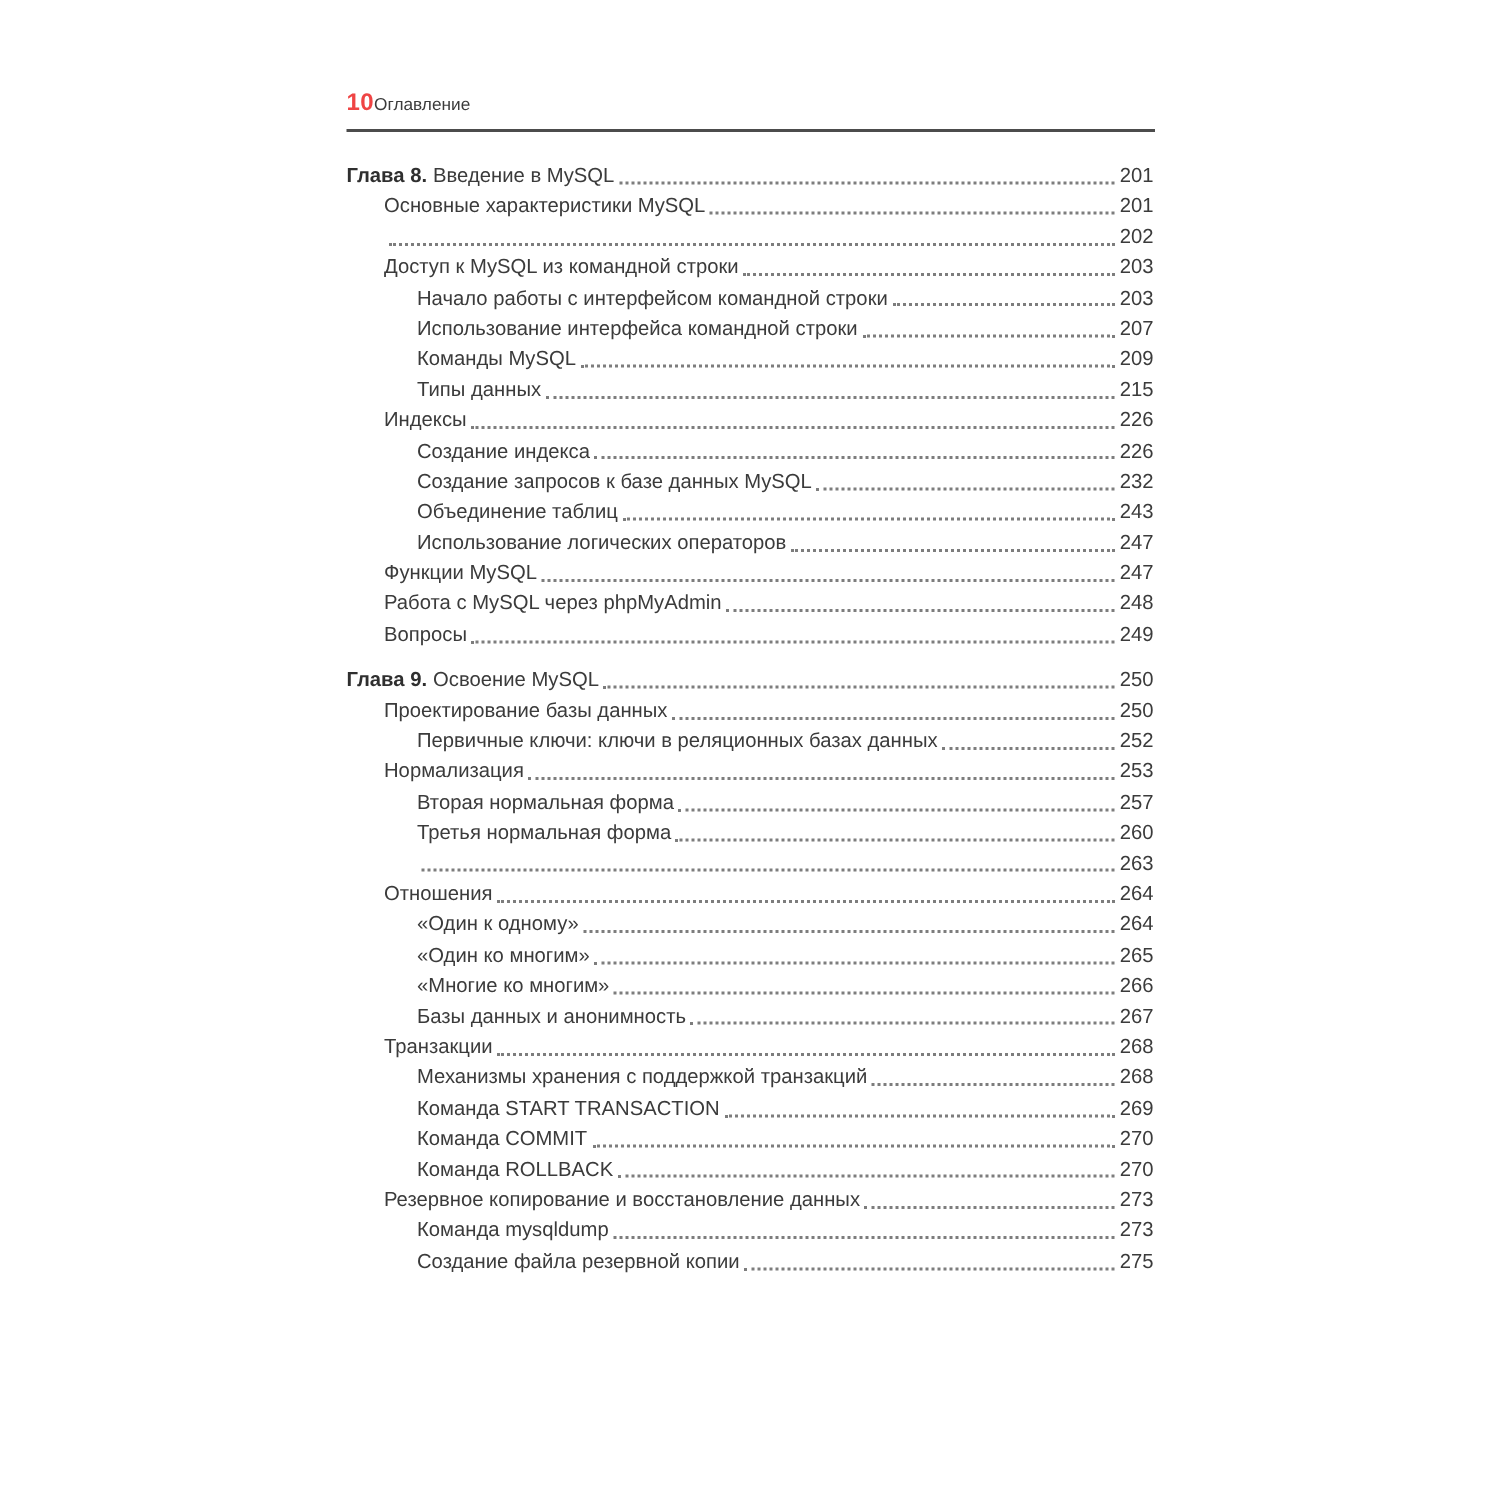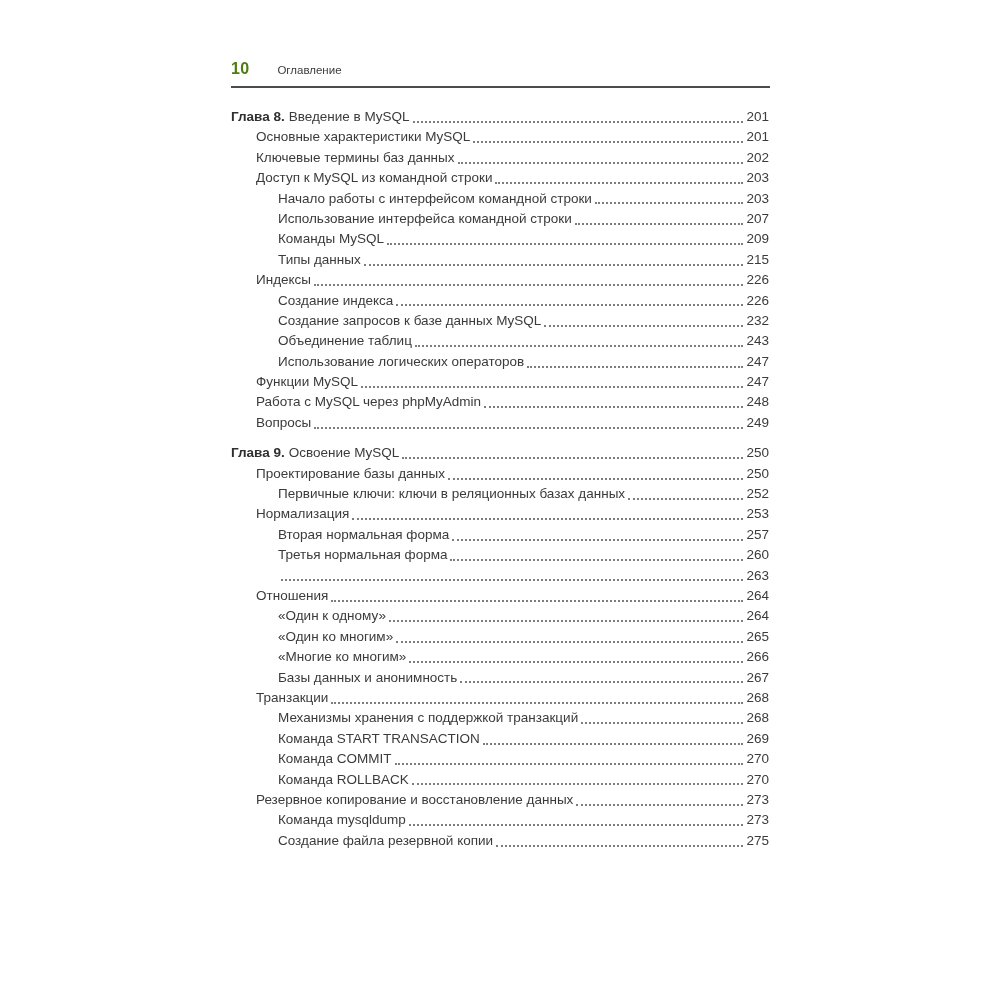--- a/index.html
+++ b/index.html
@@ -15,26 +15,25 @@
   .hdr {
     position: absolute;
     left: 231px;
     top: 60px;
     display: flex;
     align-items: baseline;
   }
   .pagenum {
     font-size: 16px;
     font-weight: 700;
-    color: #4d7c0f;
+    color: #ef4444;
     letter-spacing: 0.3px;
   }
   .hdr-title {
     font-size: 11.5px;
-    margin-left: 28px;
     color: #3b3b3b;
     text-align: center;
   }
   .rule {
     position: absolute;
     left: 231px;
     top: 86px;
     width: 539px;
     height: 2px;
     background: #4c4c4c;
@@ -87,21 +86,20 @@
         <span class="title">Введение в MySQL</span>
         <span class="dots"></span>
         <span class="pg">201</span>
       </div>
       <div class="row lvl1">
         <span class="title">Основные характеристики MySQL</span>
         <span class="dots"></span>
         <span class="pg">201</span>
       </div>
       <div class="row lvl1">
-        <span class="title">Ключевые термины баз данных</span>
         <span class="dots"></span>
         <span class="pg">202</span>
       </div>
       <div class="row lvl1">
         <span class="title">Доступ к MySQL из командной строки</span>
         <span class="dots"></span>
         <span class="pg">203</span>
       </div>
       <div class="row lvl2">
         <span class="title">Начало работы с интерфейсом командной строки</span>

